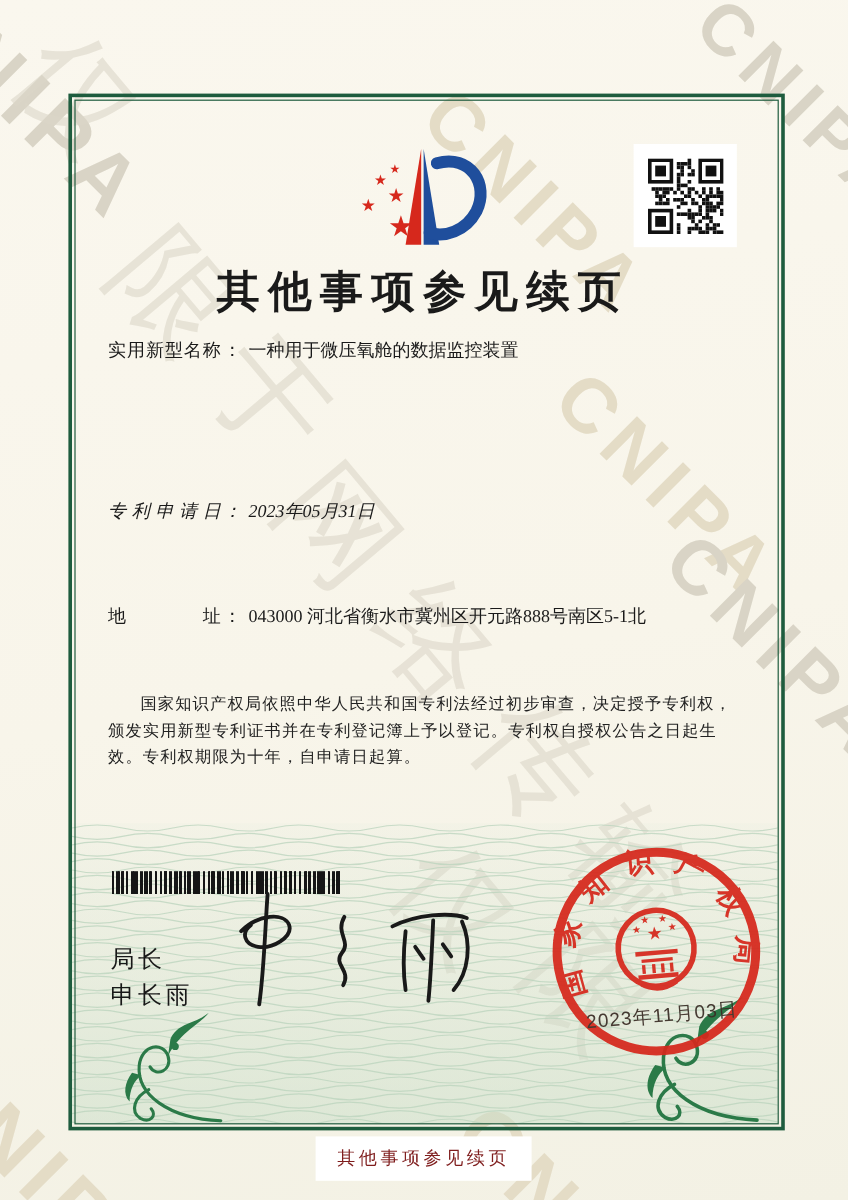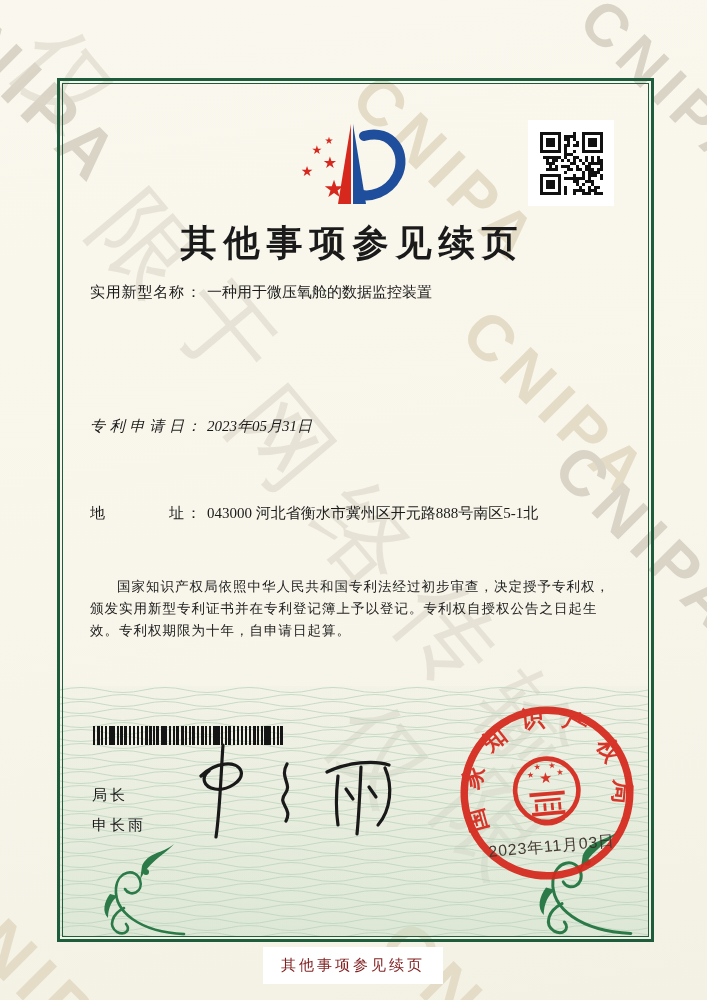--- a/index.html
+++ b/index.html
@@ -35,21 +35,21 @@
   .waves{left:60px;top:686px;width:588px;height:250px;z-index:1;
          background:linear-gradient(to bottom,rgba(216,232,216,.12),rgba(199,221,199,.5));}
   .wv{fill:none;stroke:#b9d3bc;stroke-width:1;opacity:.75;}
   
   .barcode{left:93px;top:726px;width:192px;height:19px;z-index:3;
     background:
       repeating-linear-gradient(90deg,#151515 0 2px,transparent 2px 4px),
       repeating-linear-gradient(90deg,#151515 0 1px,transparent 1px 9px),
       repeating-linear-gradient(90deg,transparent 0 5px,#151515 5px 7px,transparent 7px 13px);}
   
-  .sig-label{left:92px;font-size:15px;letter-spacing:3px;z-index:3;
+  .sig-label{left:92px;font-size:20px;letter-spacing:3px;z-index:3;
              font-family:"Liberation Sans",sans-serif;color:#181818;}
   .sig-svg{left:185px;top:740px;z-index:3;}
   .sig-svg path{fill:none;stroke:#191919;stroke-width:3.2;stroke-linecap:round;}
   
   .seal{left:454px;top:700px;z-index:4;transform:rotate(-5deg);opacity:.93;}
   
   .page-info{left:57px;top:913px;width:591px;text-align:center;font-size:12.5px;
              letter-spacing:2px;z-index:3;}
   .note-box{left:263px;top:947px;width:180px;height:37px;background:#fff;z-index:3;
             display:flex;align-items:center;justify-content:center;font-size:15px;

